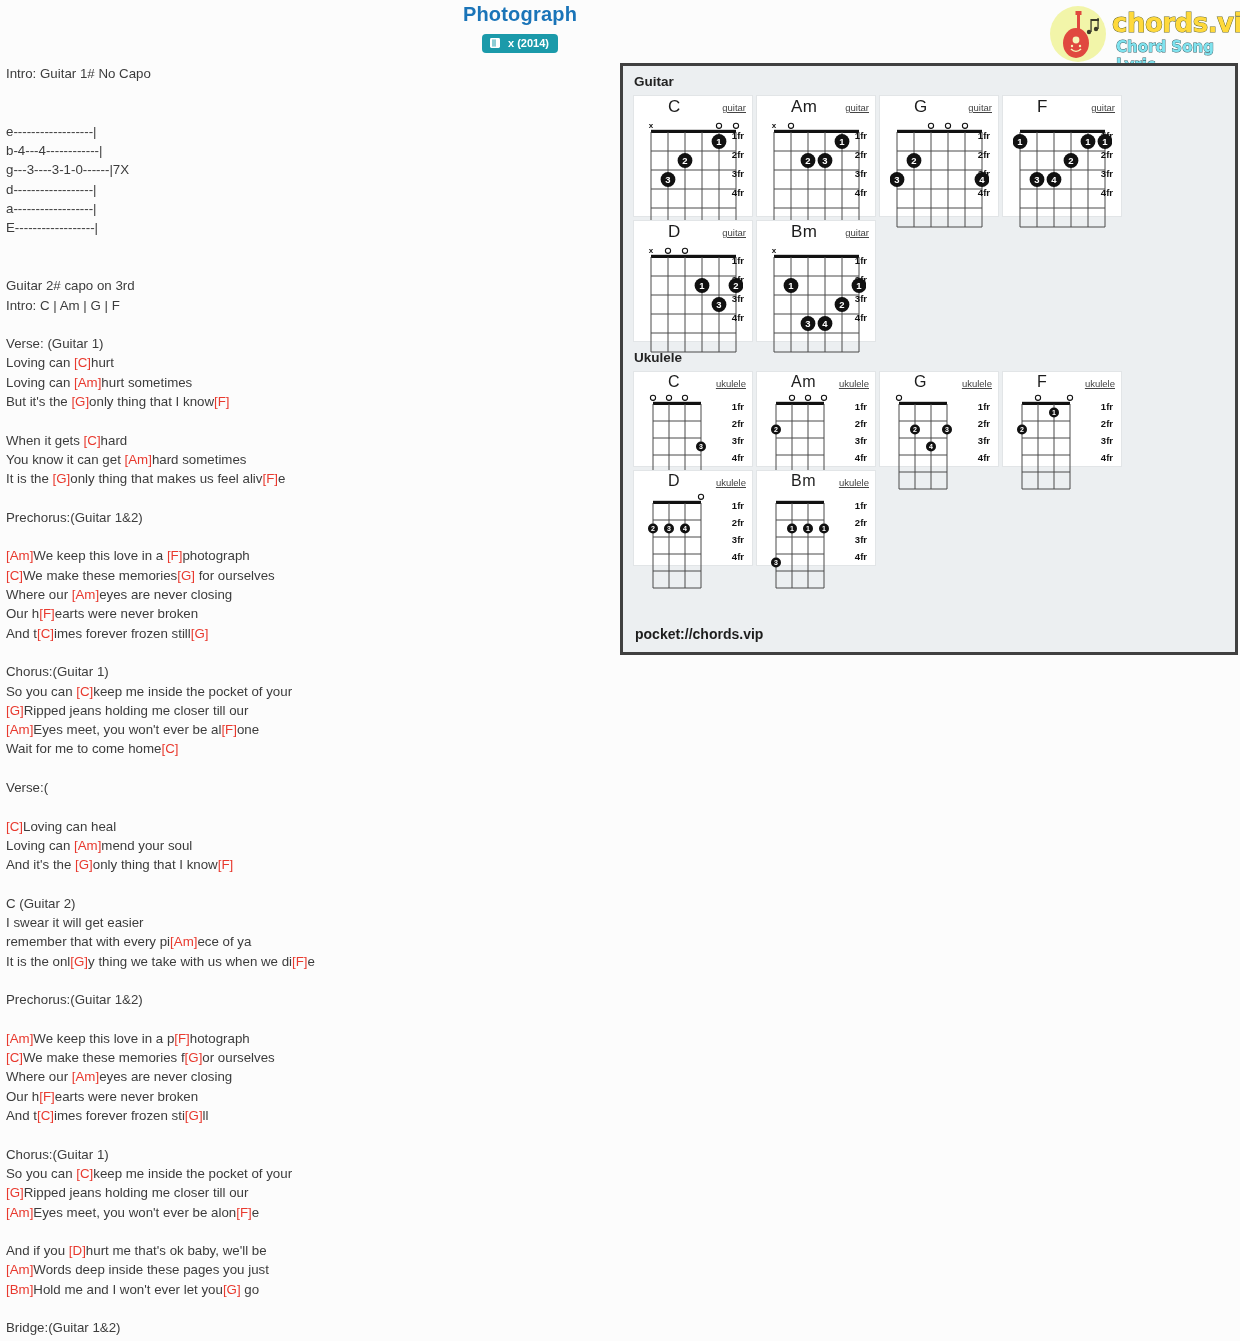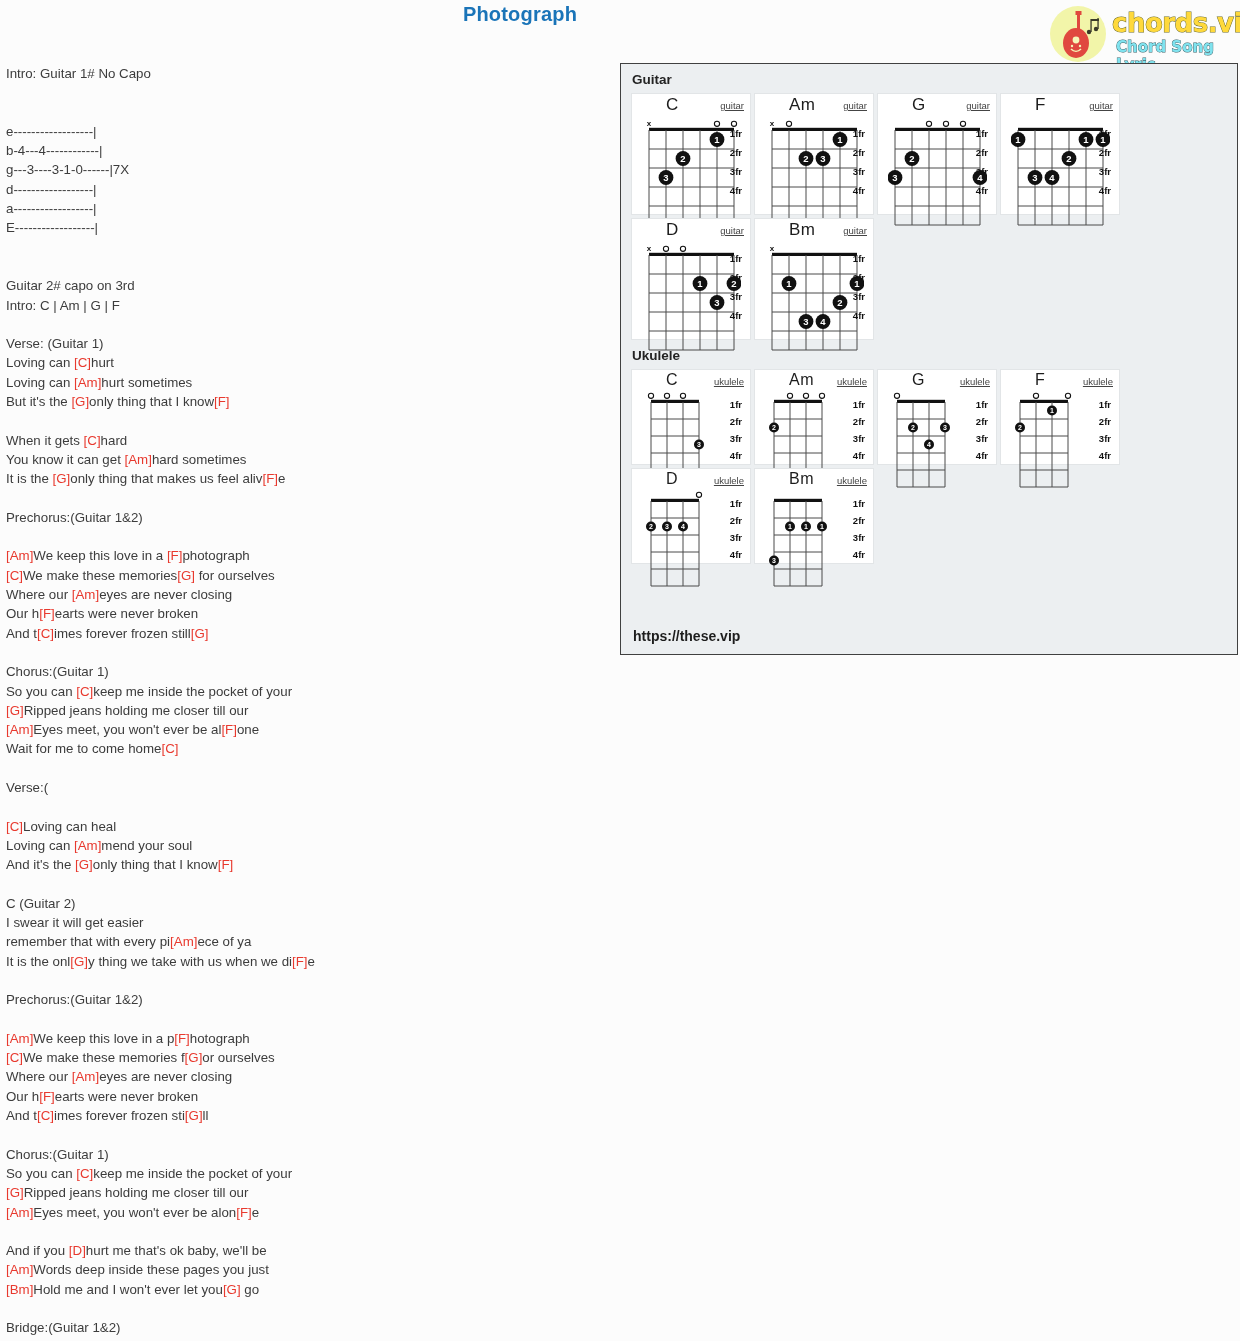--- a/index.html
+++ b/index.html
@@ -64,21 +64,21 @@
     position: absolute; left: 6px; top: 64px; width: 600px;
     font-size: 13.3px; line-height: 19.3px; color: #3c3c3c;
     white-space: pre-wrap;
   }
   #lyrics .ch { color: #e8392e; }
 
   
   #panel {
     position: absolute; left: 620px; top: 63px;
     width: 618px; height: 592px;
-    background: #eceff1; border: 1px solid #404040;
+    background: #eceff1; border: 3px solid #404040;
   }
   .sec-title {
     font-size: 13.5px; font-weight: bold; color: #232323;
     padding: 8px 0 6px 11px;
   }
   .grid { display: flex; flex-wrap: wrap; gap: 3px; padding: 0 0 0 10px; }
   .card {
     width: 120px; height: 122px;
     background: #fff; border: 1px solid #e2e5e7;
     position: relative;
@@ -109,20 +109,31 @@
     font-size: 14px; font-weight: bold; color: #1d1d1d;
   }
 </style>
 </head>
 <body>
 
 <div id="page">
 
   <div id="title">Photograph</div>
 
+  <div id="badge-row">
+    <span class="badge">
+      <span class="bk">
+        <svg width="13" height="12" viewBox="0 0 13 12">
+          <rect x="1" y="1" width="10" height="10" rx="1.4" fill="#fff"></rect>
+          <path d="M4 2.4v7.2M6 2.4v7.2" stroke="#1b9aaa" stroke-width="1"></path>
+        </svg>
+      </span>
+      <span>x (2014)</span>
+    </span>
+  </div>
 
   <div id="logo">
     <div class="disc"></div>
     <svg class="gtr" width="44" height="50" viewBox="0 0 44 50">
       <rect x="19" y="2" width="3" height="20" fill="#e0483f"></rect>
       <rect x="17.5" y="1" width="6" height="4" fill="#e0483f"></rect>
       <ellipse cx="18" cy="33" rx="13" ry="15" fill="#e0483f"></ellipse>
       <circle cx="18" cy="30" r="3.4" fill="#f6f6b8"></circle>
       <path d="M13 39c3 3 7 3 10 0" stroke="#f6f6b8" stroke-width="1.6" fill="none"></path>
       <circle cx="14" cy="36" r="1.2" fill="#f6f6b8"></circle>
@@ -513,16 +524,16 @@
             <text x="0" y="62.1" text-anchor="middle" font-size="7" font-weight="bold" fill="#fff" font-family="&quot;Liberation Sans&quot;, sans-serif">3</text>
           </svg>
           <div class="frets">
             <div>1fr</div>
             <div>2fr</div>
             <div>3fr</div>
             <div>4fr</div>
           </div>
         </div>
       </div>
-    <div id="panel-url">https://these.vip</div>
+    <div id="panel-url">pocket://chords.vip</div>
   </div>
 
 </div>
 
 </body></html>

